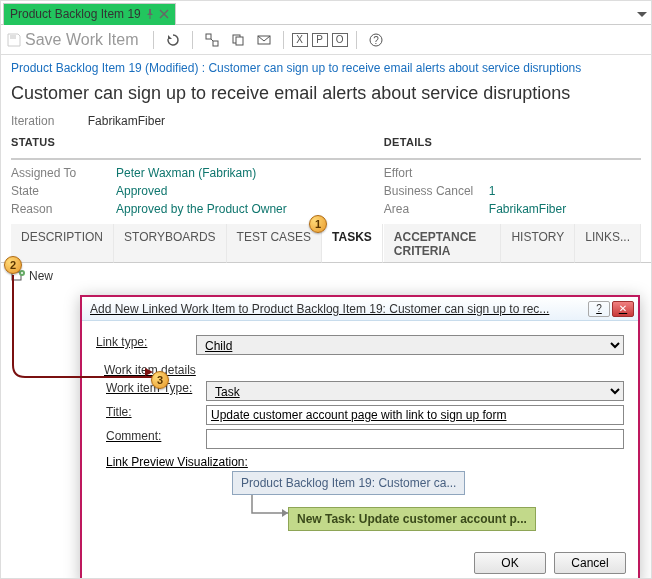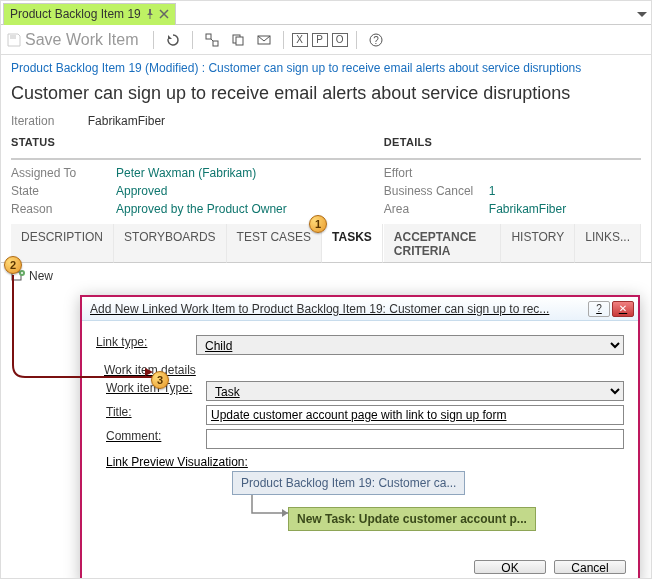--- a/index.html
+++ b/index.html
@@ -1,18 +1,18 @@
 <!DOCTYPE html>
 <html><head>
 <meta charset="utf-8">
 <style>
   * { box-sizing: border-box; margin: 0; padding: 0; font-family: "Segoe UI", Arial, sans-serif; }
   body { background: #fff; width: 652px; height: 579px; position: relative; overflow: hidden; border: 1px solid #ddd; }
   .tabbar { height: 24px; background: #fff; display: flex; align-items: center; border-bottom: 1px solid #ccc; position: relative; }
-  .tab { display: flex; align-items: center; gap: 4px; padding: 2px 6px; background: #bef264; border: 1px solid #ccc; border-bottom: none; height: 22px; font-size: 12px; color: #333; margin-left: 2px; margin-top: 2px;}
+  .tab { display: flex; align-items: center; gap: 4px; padding: 2px 6px; background: #22c55e; border: 1px solid #ccc; border-bottom: none; height: 22px; font-size: 12px; color: #333; margin-left: 2px; margin-top: 2px;}
   .pin-icon svg, .close-icon svg { display:block; }
   .dropdown-right { margin-left: auto; margin-right: 4px; }
   .toolbar { height: 30px; display:flex; align-items:center; padding: 0 6px; gap:4px; border-bottom: 1px solid #ddd;}
   .tbtn { display:inline-flex; align-items:center; justify-content:center; width:22px; height:22px; color:#555;}
   .tbtn svg { display:block;}
   .save { color:#999; font-size:16px; display:flex; align-items:center; gap:4px; padding-right:6px;}
   .save svg { opacity:0.6;}
   .sep { width:1px; height:18px; background:#ccc; margin:0 4px;}
   .breadcrumb { font-size:12px; color:#1a6fbf; padding:6px 10px 4px 10px;}
   .title { font-size:18px; color:#333; padding:4px 10px 10px 10px;}
@@ -42,21 +42,21 @@
   .dlg-row { display:flex; align-items:flex-start; margin:4px 0;}
   .dlg-row .dlbl { width:100px; color:#333;}
   .dlg-row select, .dlg-row input[type=text] { flex:1; font-size:12px; padding:2px 4px; border:1px solid #888; height:20px;}
   .group-label { font-size:12px; color:#333; margin:8px 0 4px 8px;}
   .indent { margin-left:10px; }
   .preview { position:relative; height:70px; margin-left:90px;}
   .preview-box { position:absolute; padding:4px 8px; font-size:12px; border:1px solid; }
   .pb-parent { left:36px; top:0; background:#e7ecf2; border-color:#8fa5bd; color:#486081;}
   .pb-child { left:92px; top:36px; background:#c2d98a; border-color:#8ea556; color:#3a4a1a; font-weight:bold;}
   .dlg-buttons { position:absolute; bottom:8px; right:12px; display:flex; gap:8px;}
-  .winbtn { min-width:72px; height:14px; font-size:12px; border:1px solid #8a8a8a; background:linear-gradient(#f8f8f8,#e4e4e4); border-radius:2px;}
+  .winbtn { min-width:72px; height:22px; font-size:12px; border:1px solid #8a8a8a; background:linear-gradient(#f8f8f8,#e4e4e4); border-radius:2px;}
   svg.arrow { position:absolute; z-index:60; pointer-events:none;}
 </style>
 </head>
 <body>
 
 <div class="tabbar">
   <div class="tab">
     <span>Product Backlog Item 19</span>
     <span class="pin-icon">
       <svg width="10" height="10" viewBox="0 0 10 10">

